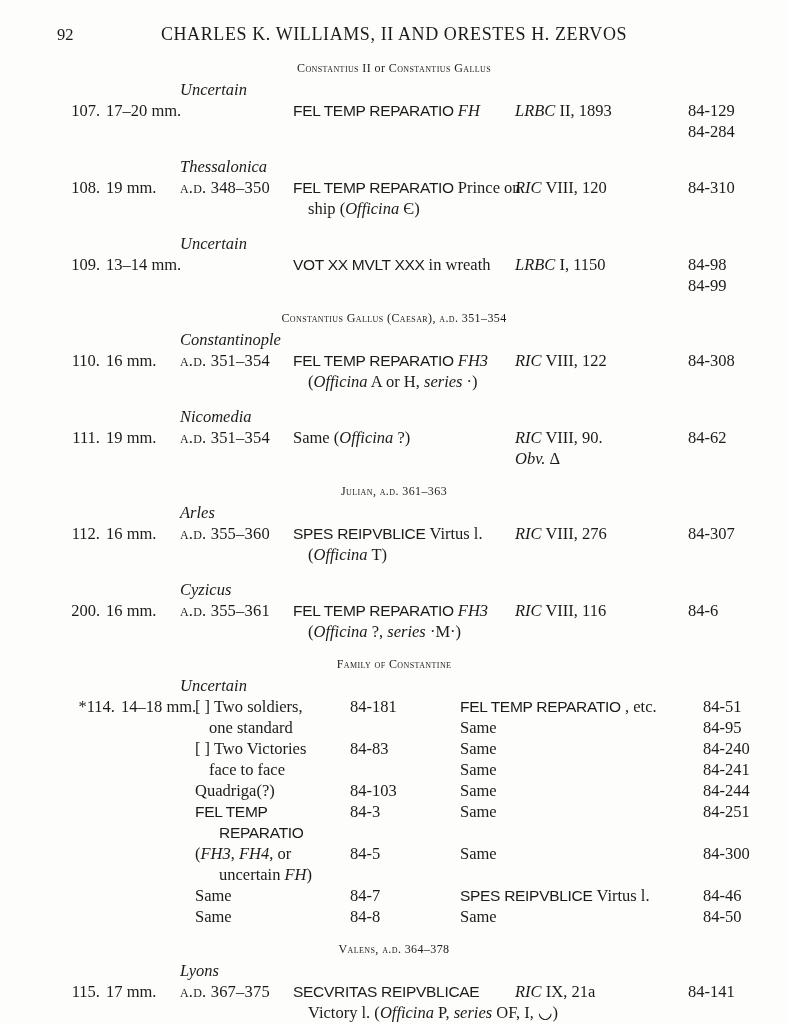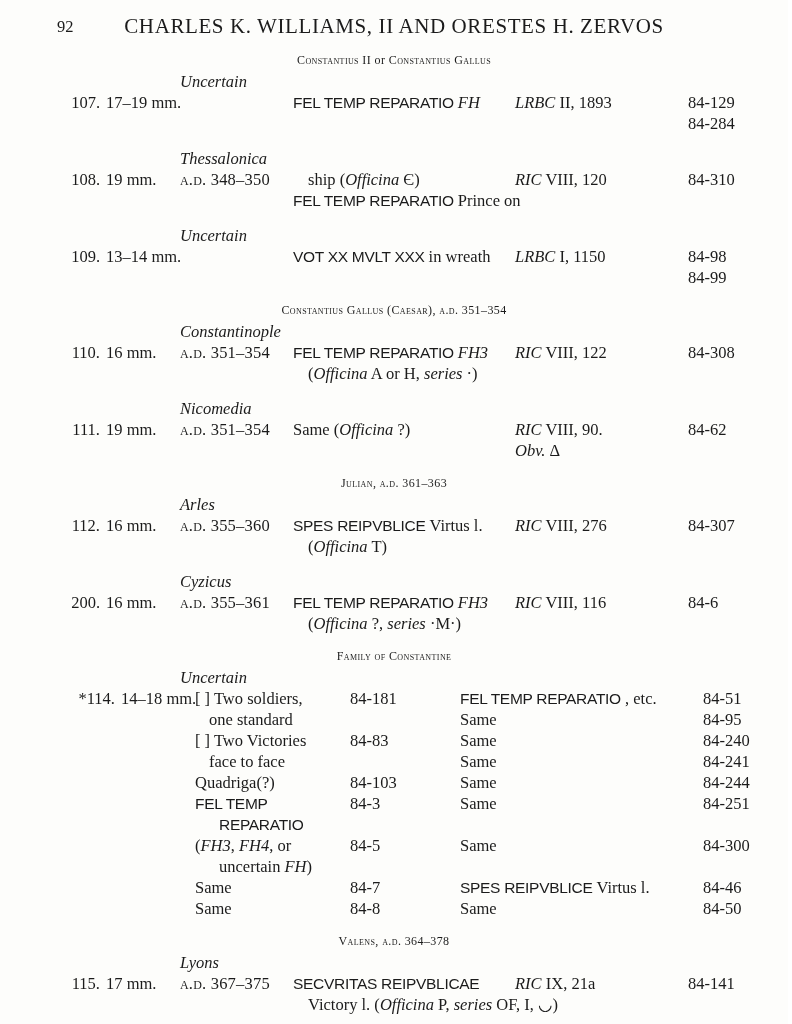--- a/index.html
+++ b/index.html
@@ -1,24 +1,24 @@
 <!DOCTYPE html>
 <html><head>
 <meta charset="utf-8">
 <style>
   html,body{margin:0;padding:0;background:#ffffff;}
   .page{
     position:relative;width:788px;height:1024px;overflow:hidden;box-sizing:border-box;
     background:#fdfdfb;color:#1b1b1b;
     font-family:"Liberation Serif",serif;font-size:16.5px;line-height:21px;
-    padding-top:8px;
+    padding-top:16px;
   }
   .pagehead{position:relative;height:22px;margin-top:8px;}
   .pagenum{position:absolute;left:57px;top:0;}
-  .runhead{display:block;text-align:center;font-size:21px;letter-spacing:0.6px;}
+  .runhead{display:block;text-align:center;font-size:18px;letter-spacing:0.6px;}
   .sechead{margin:12px 0 0;text-align:center;font-weight:normal;font-size:12px;letter-spacing:0.4px;}
   .entry{margin-top:14px;}
   .sechead + .entry{margin-top:0;}
   .mintline{margin-left:180px;font-style:italic;}
   .row{display:grid;grid-template-columns:100px 80px 113px 215px 172px 1fr;align-items:start;}
   .row.r114{grid-template-columns:100px 80px 155px 110px 235px 1fr;margin-left:15px;}
   .c{white-space:nowrap;min-height:1px;}
   .num{text-align:right;}
   .size{padding-left:6px;}
   .date{font-variant:small-caps;letter-spacing:0.2px;}
@@ -42,21 +42,21 @@
     <span class="pagenum">92</span>
     <span class="runhead">CHARLES K. WILLIAMS, II AND ORESTES H. ZERVOS</span>
   </div>
 
   <section class="sec">
     <h2 class="sechead"><span class="seg-sc">Constantius II </span><span class="seg-n">or</span><span class="seg-sc"> Constantius Gallus</span></h2>
     <div class="entry">
       <div class="mintline"><span>Uncertain</span></div>
       <div class="row">
         <span class="c num">107.</span>
-        <span class="c size">17–19 mm.</span>
+        <span class="c size">17–20 mm.</span>
         <span class="c date"></span>
         <span class="c desc">
           <span class="line"><span class="seg-g">FEL TEMP REPARATIO </span><span class="seg-i">FH</span></span>
         </span>
         <span class="c ref">
           <span class="line"><span class="seg-i">LRBC</span><span class="seg-n"> II, 1893</span></span>
         </span>
         <span class="c inv">
           <span class="line">84-129</span>
           <span class="line">84-284</span>
@@ -66,22 +66,22 @@
   </section>
 
   <section class="sec">
     <div class="entry">
       <div class="mintline"><span>Thessalonica</span></div>
       <div class="row">
         <span class="c num">108.</span>
         <span class="c size">19 mm.</span>
         <span class="c date">a.d. 348–350</span>
         <span class="c desc">
+          <span class="line"><span class="seg-g">FEL TEMP REPARATIO </span><span class="seg-n">Prince on</span></span>
           <span class="line cont"><span class="seg-n">ship (</span><span class="seg-i">Officina</span><span class="seg-n"> Є)</span></span>
-          <span class="line"><span class="seg-g">FEL TEMP REPARATIO </span><span class="seg-n">Prince on</span></span>
         </span>
         <span class="c ref">
           <span class="line"><span class="seg-i">RIC</span><span class="seg-n"> VIII, 120</span></span>
         </span>
         <span class="c inv">
           <span class="line">84-310</span>
         </span>
       </div>
     </div>
     <div class="entry">

